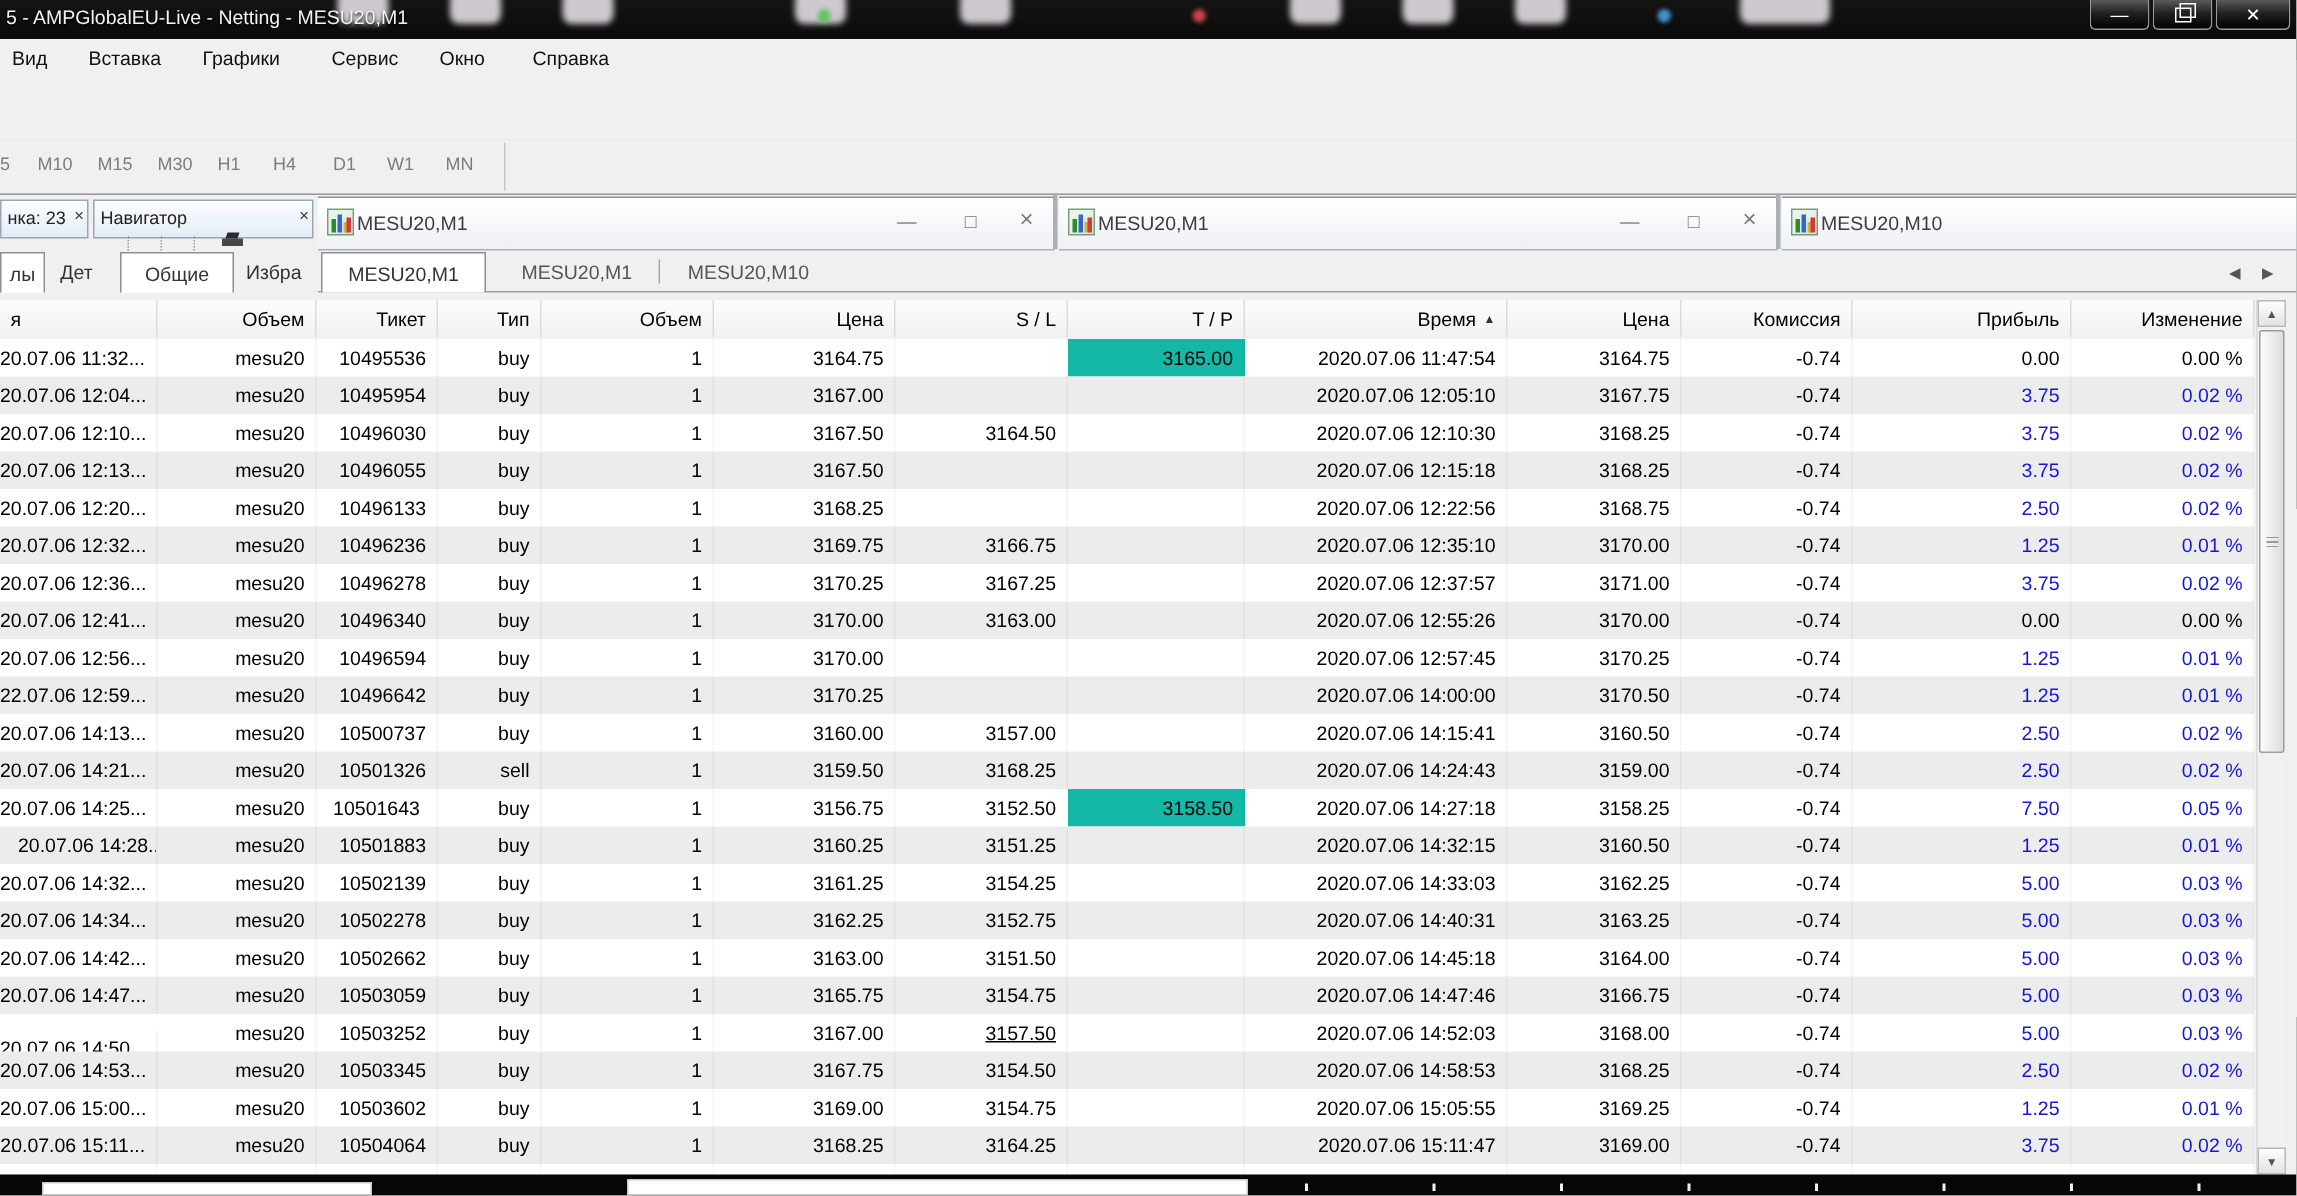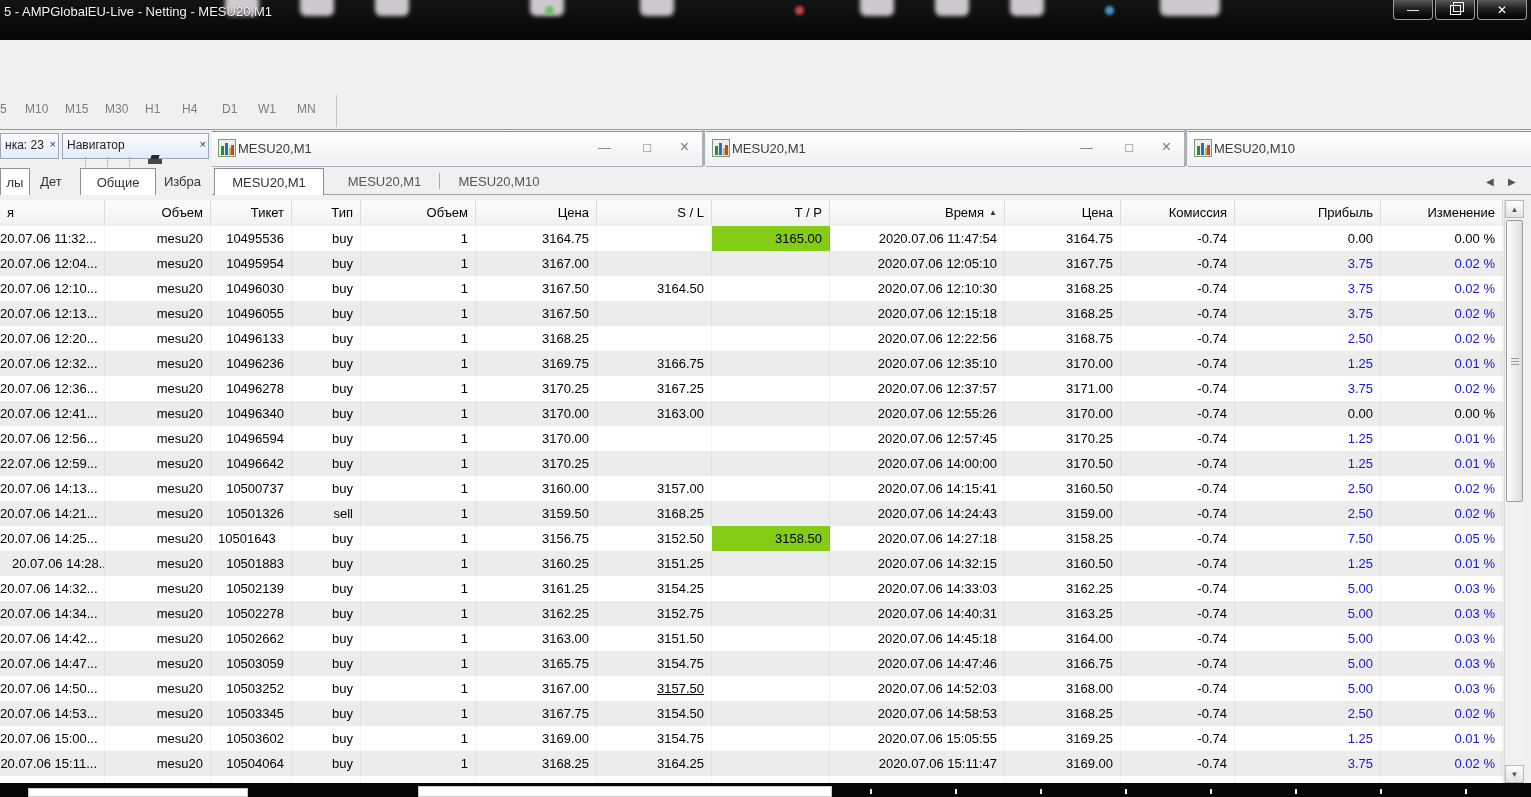--- a/index.html
+++ b/index.html
@@ -55,21 +55,21 @@
   .tabstrip-base{position:absolute;left:212px;top:65px;width:1319px;height:1px;background:#9f9f9f;}
   
   .gridhdr{position:absolute;left:0;top:200px;width:1503px;height:26px;background:linear-gradient(#fcfcfc,#f1f1f1);border-bottom:1px solid #c3c3c3;}
   .hcell{position:absolute;top:0;height:25px;line-height:25px;font-size:13px;color:#000;box-sizing:border-box;border-right:1px solid #dcdcdc;padding:0 7px;white-space:nowrap;overflow:hidden;}
   .sort-arrow{font-size:8px;color:#333;margin-left:5px;vertical-align:2px;}
   .gridrows{position:absolute;left:0;top:226px;width:1503px;height:557px;overflow:hidden;background:#fff;}
   .grow{position:relative;width:1503px;height:25px;}
   .grow.alt{background:#ececec;}
   .gcell{position:absolute;top:0;height:25px;line-height:25px;font-size:13px;color:#000;box-sizing:border-box;border-right:1px solid rgba(0,0,0,.045);padding:0 7px;white-space:nowrap;overflow:hidden;}
   .gcell.blue{color:#1616d8;}
-  .gcell.tp{background:#84cc16;}
+  .gcell.tp{background:#14b8a6;}
   
   .vscroll{position:absolute;left:1504px;top:200px;width:19px;height:583px;background:#f1f1f1;border-left:1px solid #dcdcdc;}
   .sbtn{position:absolute;left:0;width:19px;height:18px;background:linear-gradient(#fdfdfd,#e3e3e3);border:1px solid #b9b9b9;box-sizing:border-box;
     display:flex;align-items:center;justify-content:center;font-size:8px;color:#555;}
   .sthumb{position:absolute;left:1px;top:20px;width:17px;height:282px;background:linear-gradient(90deg,#fdfdfd,#dcdcdc);border:1px solid #9c9c9c;box-sizing:border-box;border-radius:2px;}
   .sgrip{position:absolute;left:4px;top:137px;width:8px;height:8px;
     background:repeating-linear-gradient(#9a9a9a 0 1px,transparent 1px 3px);}
   
   .bottomstrip{position:absolute;left:0;top:783px;width:1531px;height:14px;background:#060606;}
   .bs-box{position:absolute;background:#fff;border:1px solid #c9c9c9;box-sizing:border-box;}
@@ -103,20 +103,28 @@
         </div>
       <div class="win-btn">
           <span class="restore-glyph"></span>
         </div>
       <div class="win-btn" style="width:48px">
           <span>✕</span>
         </div>
     </div>
   </div>
 
+  <div class="menubar" id="menubar">
+      <div class="menu-item" style="left: 8px;">Вид</div>
+      <div class="menu-item" style="left: 59px;">Вставка</div>
+      <div class="menu-item" style="left: 135px;">Графики</div>
+      <div class="menu-item" style="left: 221px;">Сервис</div>
+      <div class="menu-item" style="left: 293px;">Окно</div>
+      <div class="menu-item" style="left: 355px;">Справка</div>
+    </div>
 
   <div class="toolbar">
     <div class="tbtn" style="left:0px">
       <svg width="20" height="18" viewBox="0 0 20 18">
           <rect x="1" y="2" width="16" height="13" fill="#dce9f7" stroke="#4a6fa5"></rect>
           <polyline points="3,12 7,7 10,10 15,4" fill="none" stroke="#2e9e2e" stroke-width="2"></polyline>
         </svg>
     </div>
     <span class="caret" style="position:absolute;left:28px;top:70px">▾</span>
     <div class="tsep" style="left:43px"></div>
@@ -597,21 +605,21 @@
         <div class="gcell" style="left: 712px; width: 118px; text-align: right;"></div>
         <div class="gcell" style="left: 830px; width: 175px; text-align: right;">2020.07.06 14:24:43</div>
         <div class="gcell" style="left: 1005px; width: 116px; text-align: right;">3159.00</div>
         <div class="gcell" style="left: 1121px; width: 114px; text-align: right;">-0.74</div>
         <div class="gcell blue" style="left: 1235px; width: 146px; text-align: right;">2.50</div>
         <div class="gcell blue" style="left: 1381px; width: 122px; text-align: right;">0.02 %</div>
       </div>
       <div class="grow">
         <div class="gcell" style="left: 0px; width: 105px; text-align: left; padding-left: 0px;">20.07.06 14:25...</div>
         <div class="gcell" style="left: 105px; width: 106px; text-align: right;">mesu20</div>
-        <div class="gcell" style="left: 211px; width: 81px; text-align: left;">10501643</div>
+        <div class="gcell" style="left: 211px; width: 81px; text-align: center;">10501643</div>
         <div class="gcell" style="left: 292px; width: 69px; text-align: right;">buy</div>
         <div class="gcell" style="left: 361px; width: 115px; text-align: right;">1</div>
         <div class="gcell" style="left: 476px; width: 121px; text-align: right;">3156.75</div>
         <div class="gcell" style="left: 597px; width: 115px; text-align: right;">3152.50</div>
         <div class="gcell tp" style="left: 712px; width: 118px; text-align: right;">3158.50</div>
         <div class="gcell" style="left: 830px; width: 175px; text-align: right;">2020.07.06 14:27:18</div>
         <div class="gcell" style="left: 1005px; width: 116px; text-align: right;">3158.25</div>
         <div class="gcell" style="left: 1121px; width: 114px; text-align: right;">-0.74</div>
         <div class="gcell blue" style="left: 1235px; width: 146px; text-align: right;">7.50</div>
         <div class="gcell blue" style="left: 1381px; width: 122px; text-align: right;">0.05 %</div>
@@ -685,21 +693,21 @@
         <div class="gcell" style="left: 476px; width: 121px; text-align: right;">3165.75</div>
         <div class="gcell" style="left: 597px; width: 115px; text-align: right;">3154.75</div>
         <div class="gcell" style="left: 712px; width: 118px; text-align: right;"></div>
         <div class="gcell" style="left: 830px; width: 175px; text-align: right;">2020.07.06 14:47:46</div>
         <div class="gcell" style="left: 1005px; width: 116px; text-align: right;">3166.75</div>
         <div class="gcell" style="left: 1121px; width: 114px; text-align: right;">-0.74</div>
         <div class="gcell blue" style="left: 1235px; width: 146px; text-align: right;">5.00</div>
         <div class="gcell blue" style="left: 1381px; width: 122px; text-align: right;">0.03 %</div>
       </div>
       <div class="grow">
-        <div class="gcell" style="left: 0px; width: 105px; text-align: left; padding-left: 0px;">20.07.06 14:50...</div>
+        <div class="gcell" style="left: 0px; width: 105px; text-align: left; padding-left: 0px; margin-top: 10px;">20.07.06 14:50...</div>
         <div class="gcell" style="left: 105px; width: 106px; text-align: right;">mesu20</div>
         <div class="gcell" style="left: 211px; width: 81px; text-align: right;">10503252</div>
         <div class="gcell" style="left: 292px; width: 69px; text-align: right;">buy</div>
         <div class="gcell" style="left: 361px; width: 115px; text-align: right;">1</div>
         <div class="gcell" style="left: 476px; width: 121px; text-align: right;">3167.00</div>
         <div class="gcell" style="left: 597px; width: 115px; text-align: right; text-decoration: underline;">3157.50</div>
         <div class="gcell" style="left: 712px; width: 118px; text-align: right;"></div>
         <div class="gcell" style="left: 830px; width: 175px; text-align: right;">2020.07.06 14:52:03</div>
         <div class="gcell" style="left: 1005px; width: 116px; text-align: right;">3168.00</div>
         <div class="gcell" style="left: 1121px; width: 114px; text-align: right;">-0.74</div>
@@ -730,21 +738,21 @@
         <div class="gcell" style="left: 476px; width: 121px; text-align: right;">3169.00</div>
         <div class="gcell" style="left: 597px; width: 115px; text-align: right;">3154.75</div>
         <div class="gcell" style="left: 712px; width: 118px; text-align: right;"></div>
         <div class="gcell" style="left: 830px; width: 175px; text-align: right;">2020.07.06 15:05:55</div>
         <div class="gcell" style="left: 1005px; width: 116px; text-align: right;">3169.25</div>
         <div class="gcell" style="left: 1121px; width: 114px; text-align: right;">-0.74</div>
         <div class="gcell blue" style="left: 1235px; width: 146px; text-align: right;">1.25</div>
         <div class="gcell blue" style="left: 1381px; width: 122px; text-align: right;">0.01 %</div>
       </div>
       <div class="grow alt">
-        <div class="gcell" style="left: 0px; width: 105px; text-align: right; padding-left: 0px;">20.07.06 15:11...</div>
+        <div class="gcell" style="left: 0px; width: 105px; text-align: center; padding-left: 0px;">20.07.06 15:11...</div>
         <div class="gcell" style="left: 105px; width: 106px; text-align: right;">mesu20</div>
         <div class="gcell" style="left: 211px; width: 81px; text-align: right;">10504064</div>
         <div class="gcell" style="left: 292px; width: 69px; text-align: right;">buy</div>
         <div class="gcell" style="left: 361px; width: 115px; text-align: right;">1</div>
         <div class="gcell" style="left: 476px; width: 121px; text-align: right;">3168.25</div>
         <div class="gcell" style="left: 597px; width: 115px; text-align: right;">3164.25</div>
         <div class="gcell" style="left: 712px; width: 118px; text-align: right;"></div>
         <div class="gcell" style="left: 830px; width: 175px; text-align: right;">2020.07.06 15:11:47</div>
         <div class="gcell" style="left: 1005px; width: 116px; text-align: right;">3169.00</div>
         <div class="gcell" style="left: 1121px; width: 114px; text-align: right;">-0.74</div>

